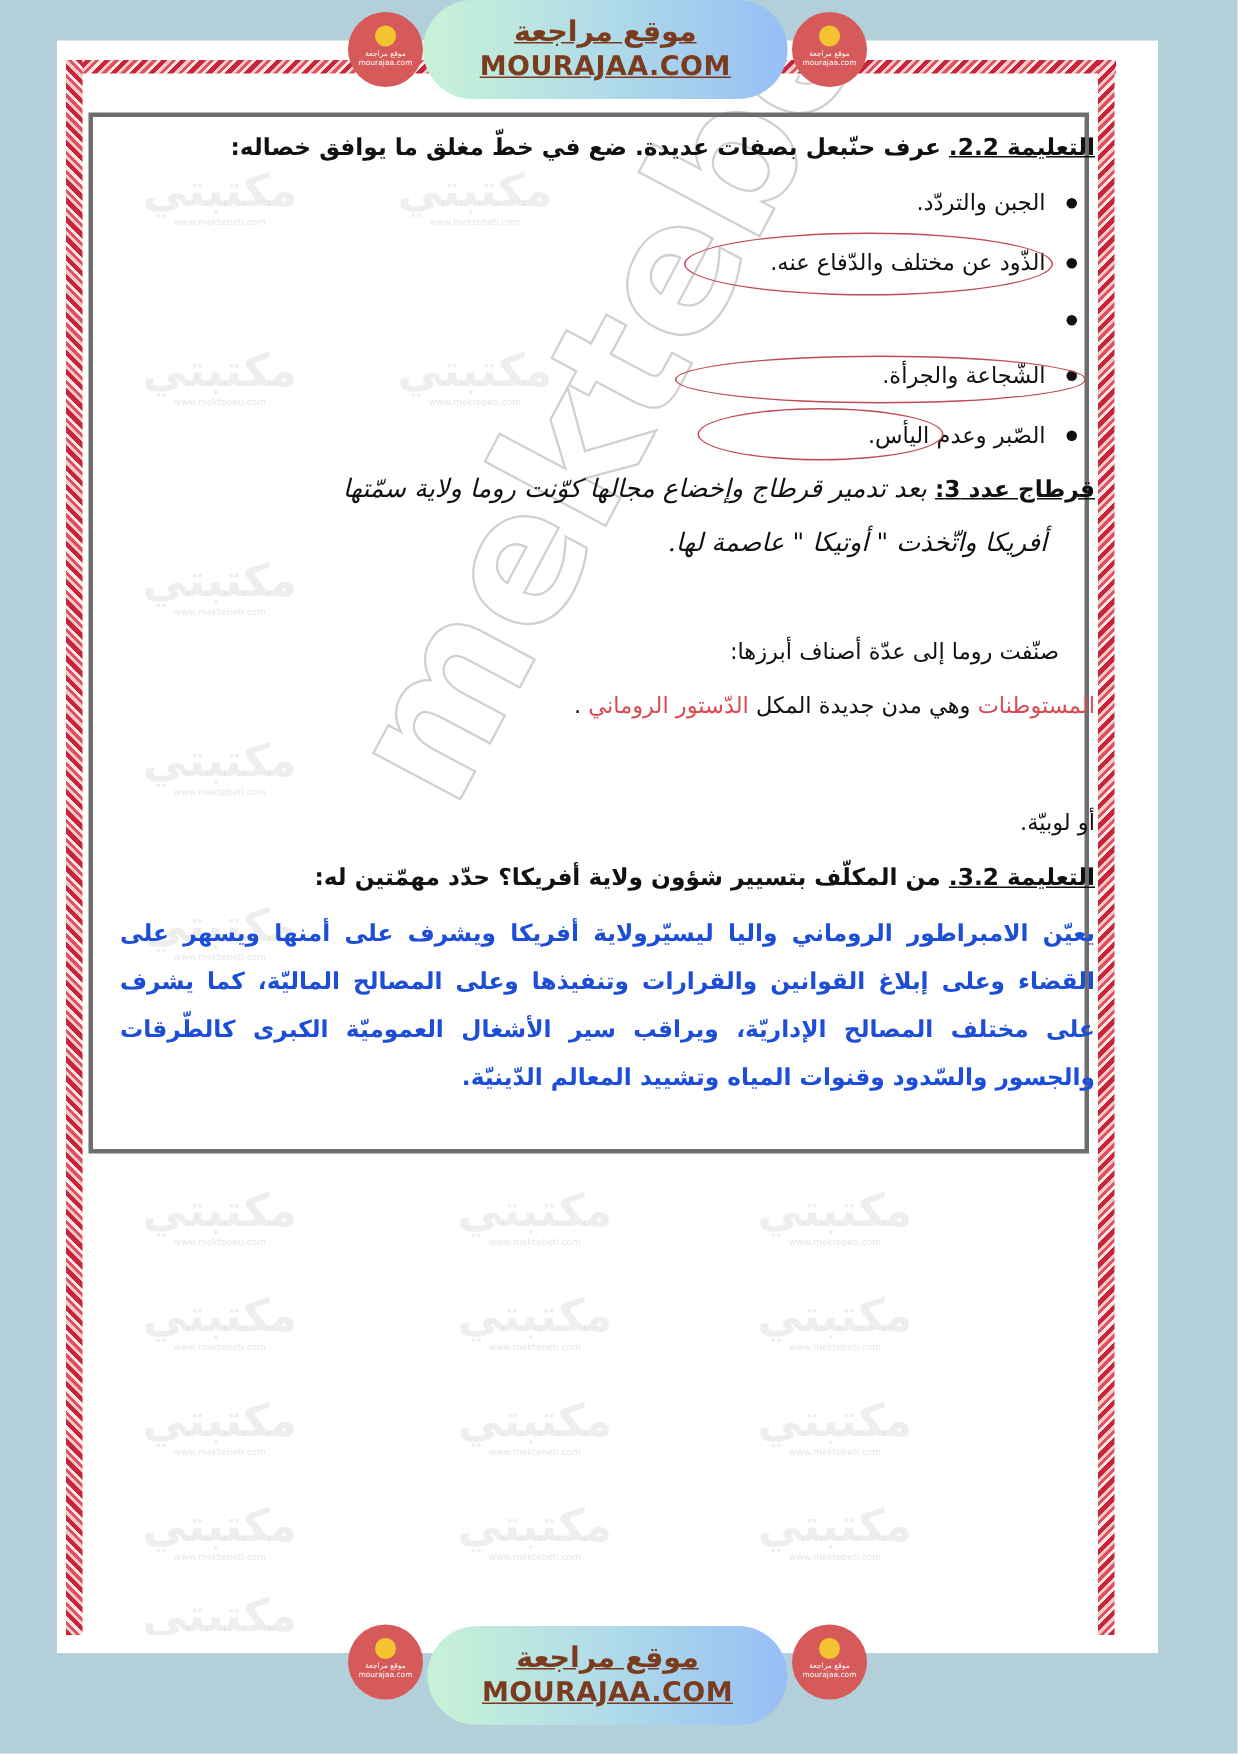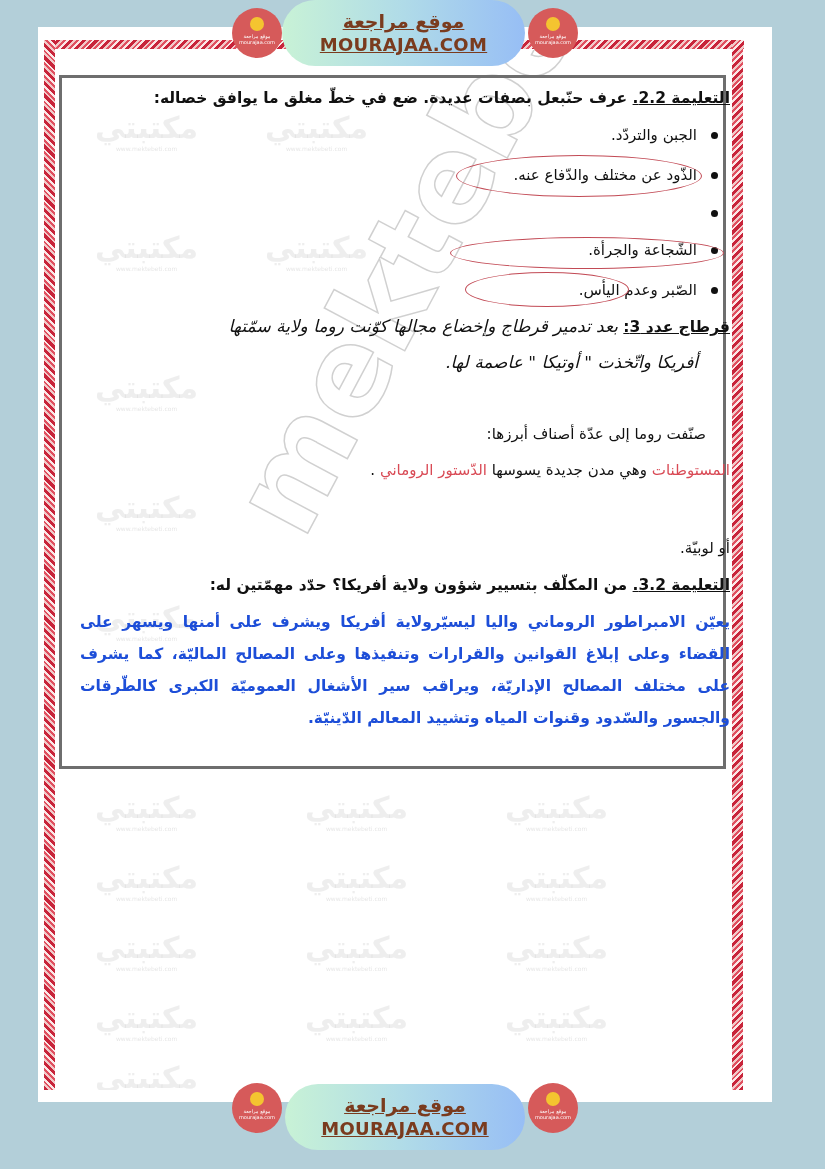--- a/index.html
+++ b/index.html
@@ -127,21 +127,21 @@
   </div>
 
   <div class="line italic" style="top:238px">
     <span class="u" style="font-weight:bold;font-style:normal;font-family:'DejaVu Sans',sans-serif;font-size:15.5px">قرطاج عدد 3:</span>
     <span>بعد تدمير قرطاج وإخضاع مجالها كوّنت روما ولاية سمّتها</span>
   </div>
   <div class="line italic" style="top:274px; right:40px">أفريكا واتّخذت " أوتيكا " عاصمة لها.</div>
 
   <div class="line" style="top:346px; right:32px">صنّفت روما إلى عدّة أصناف أبرزها:</div>
   <div class="line" style="top:382px">
-    <span class="pink">المستوطنات</span><span> وهي مدن جديدة يسوسها </span><span class="pink">الدّستور الروماني</span><span> .</span>
+    <span class="pink">المستوطنات</span><span> وهي مدن جديدة المكل </span><span class="pink">الدّستور الروماني</span><span> .</span>
   </div>
   <div class="line" style="top:460px">أو لوبيّة.</div>
 
   <div class="line heading" style="top:497px">
     <span class="u">التعليمة 3.2.</span>
     <span>من المكلّف بتسيير شؤون ولاية أفريكا؟ حدّد مهمّتين له:</span>
   </div>
   <div class="red-para" style="top:528px">يعيّن الامبراطور الروماني واليا ليسيّرولاية أفريكا ويشرف على أمنها ويسهر على القضاء وعلى إبلاغ القوانين والقرارات وتنفيذها وعلى المصالح الماليّة، كما يشرف على مختلف المصالح الإداريّة، ويراقب سير الأشغال العموميّة الكبرى كالطّرقات والجسور والسّدود وقنوات المياه وتشييد المعالم الدّينيّة.</div>
 </div>
 

